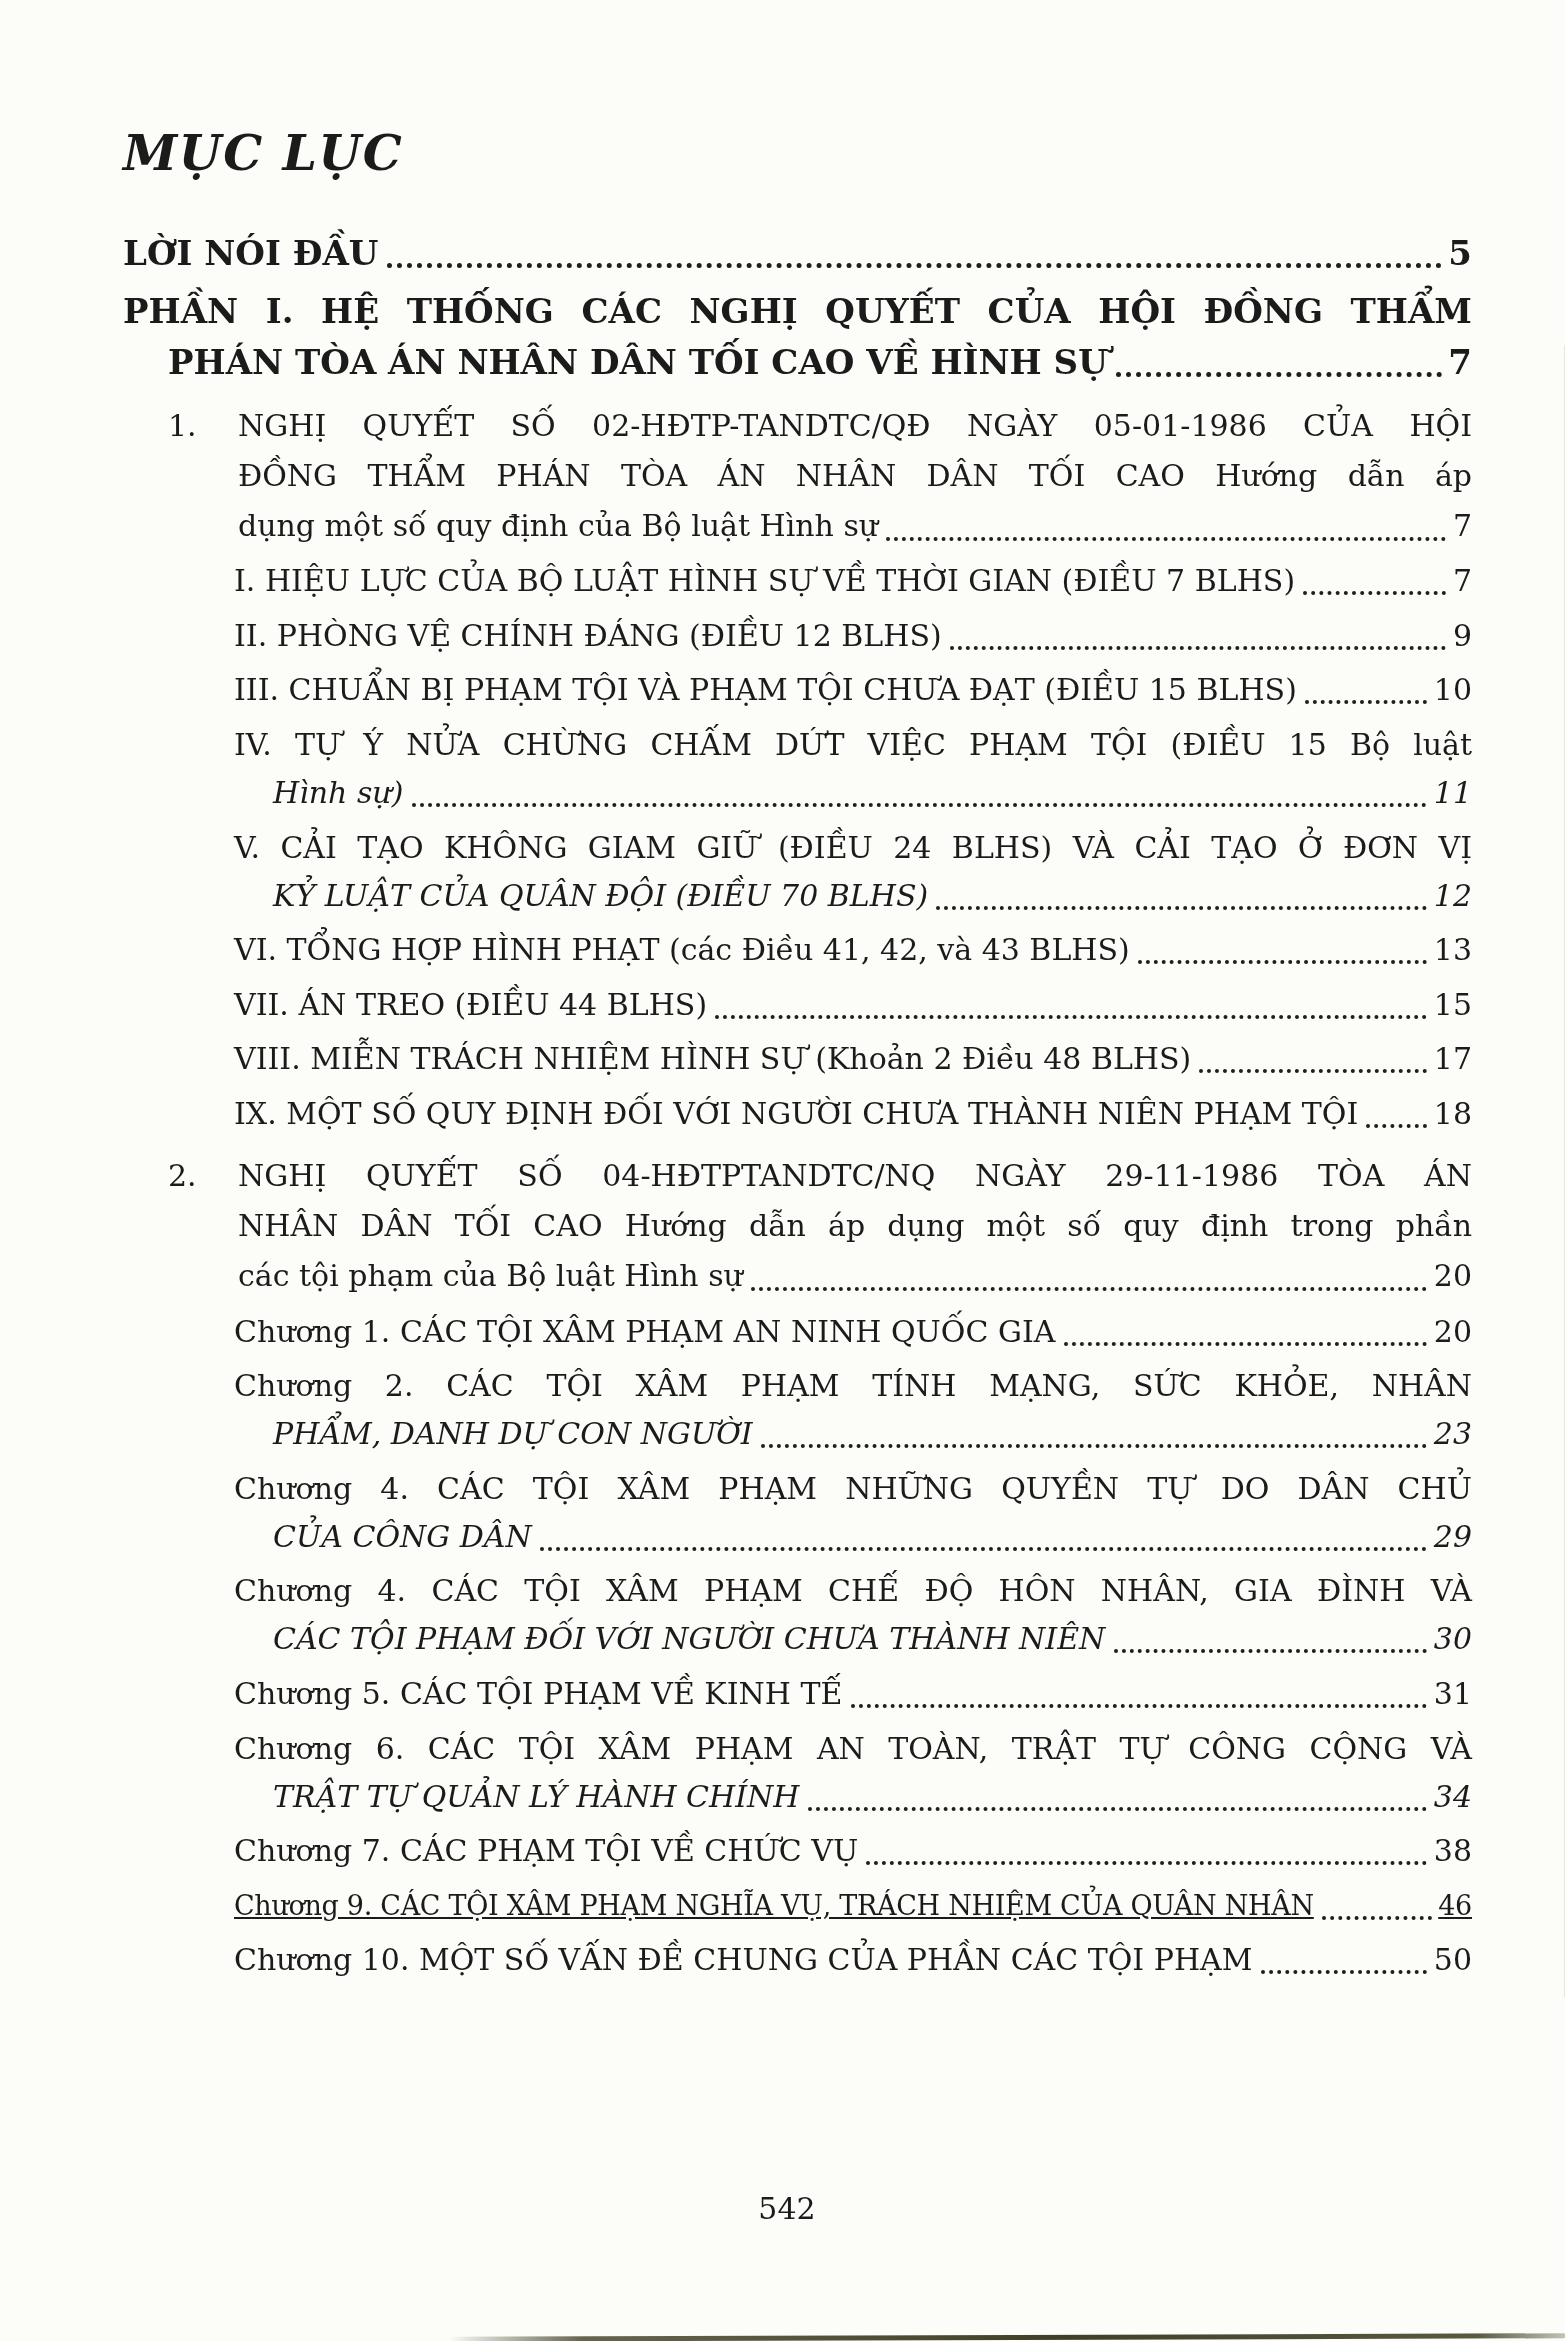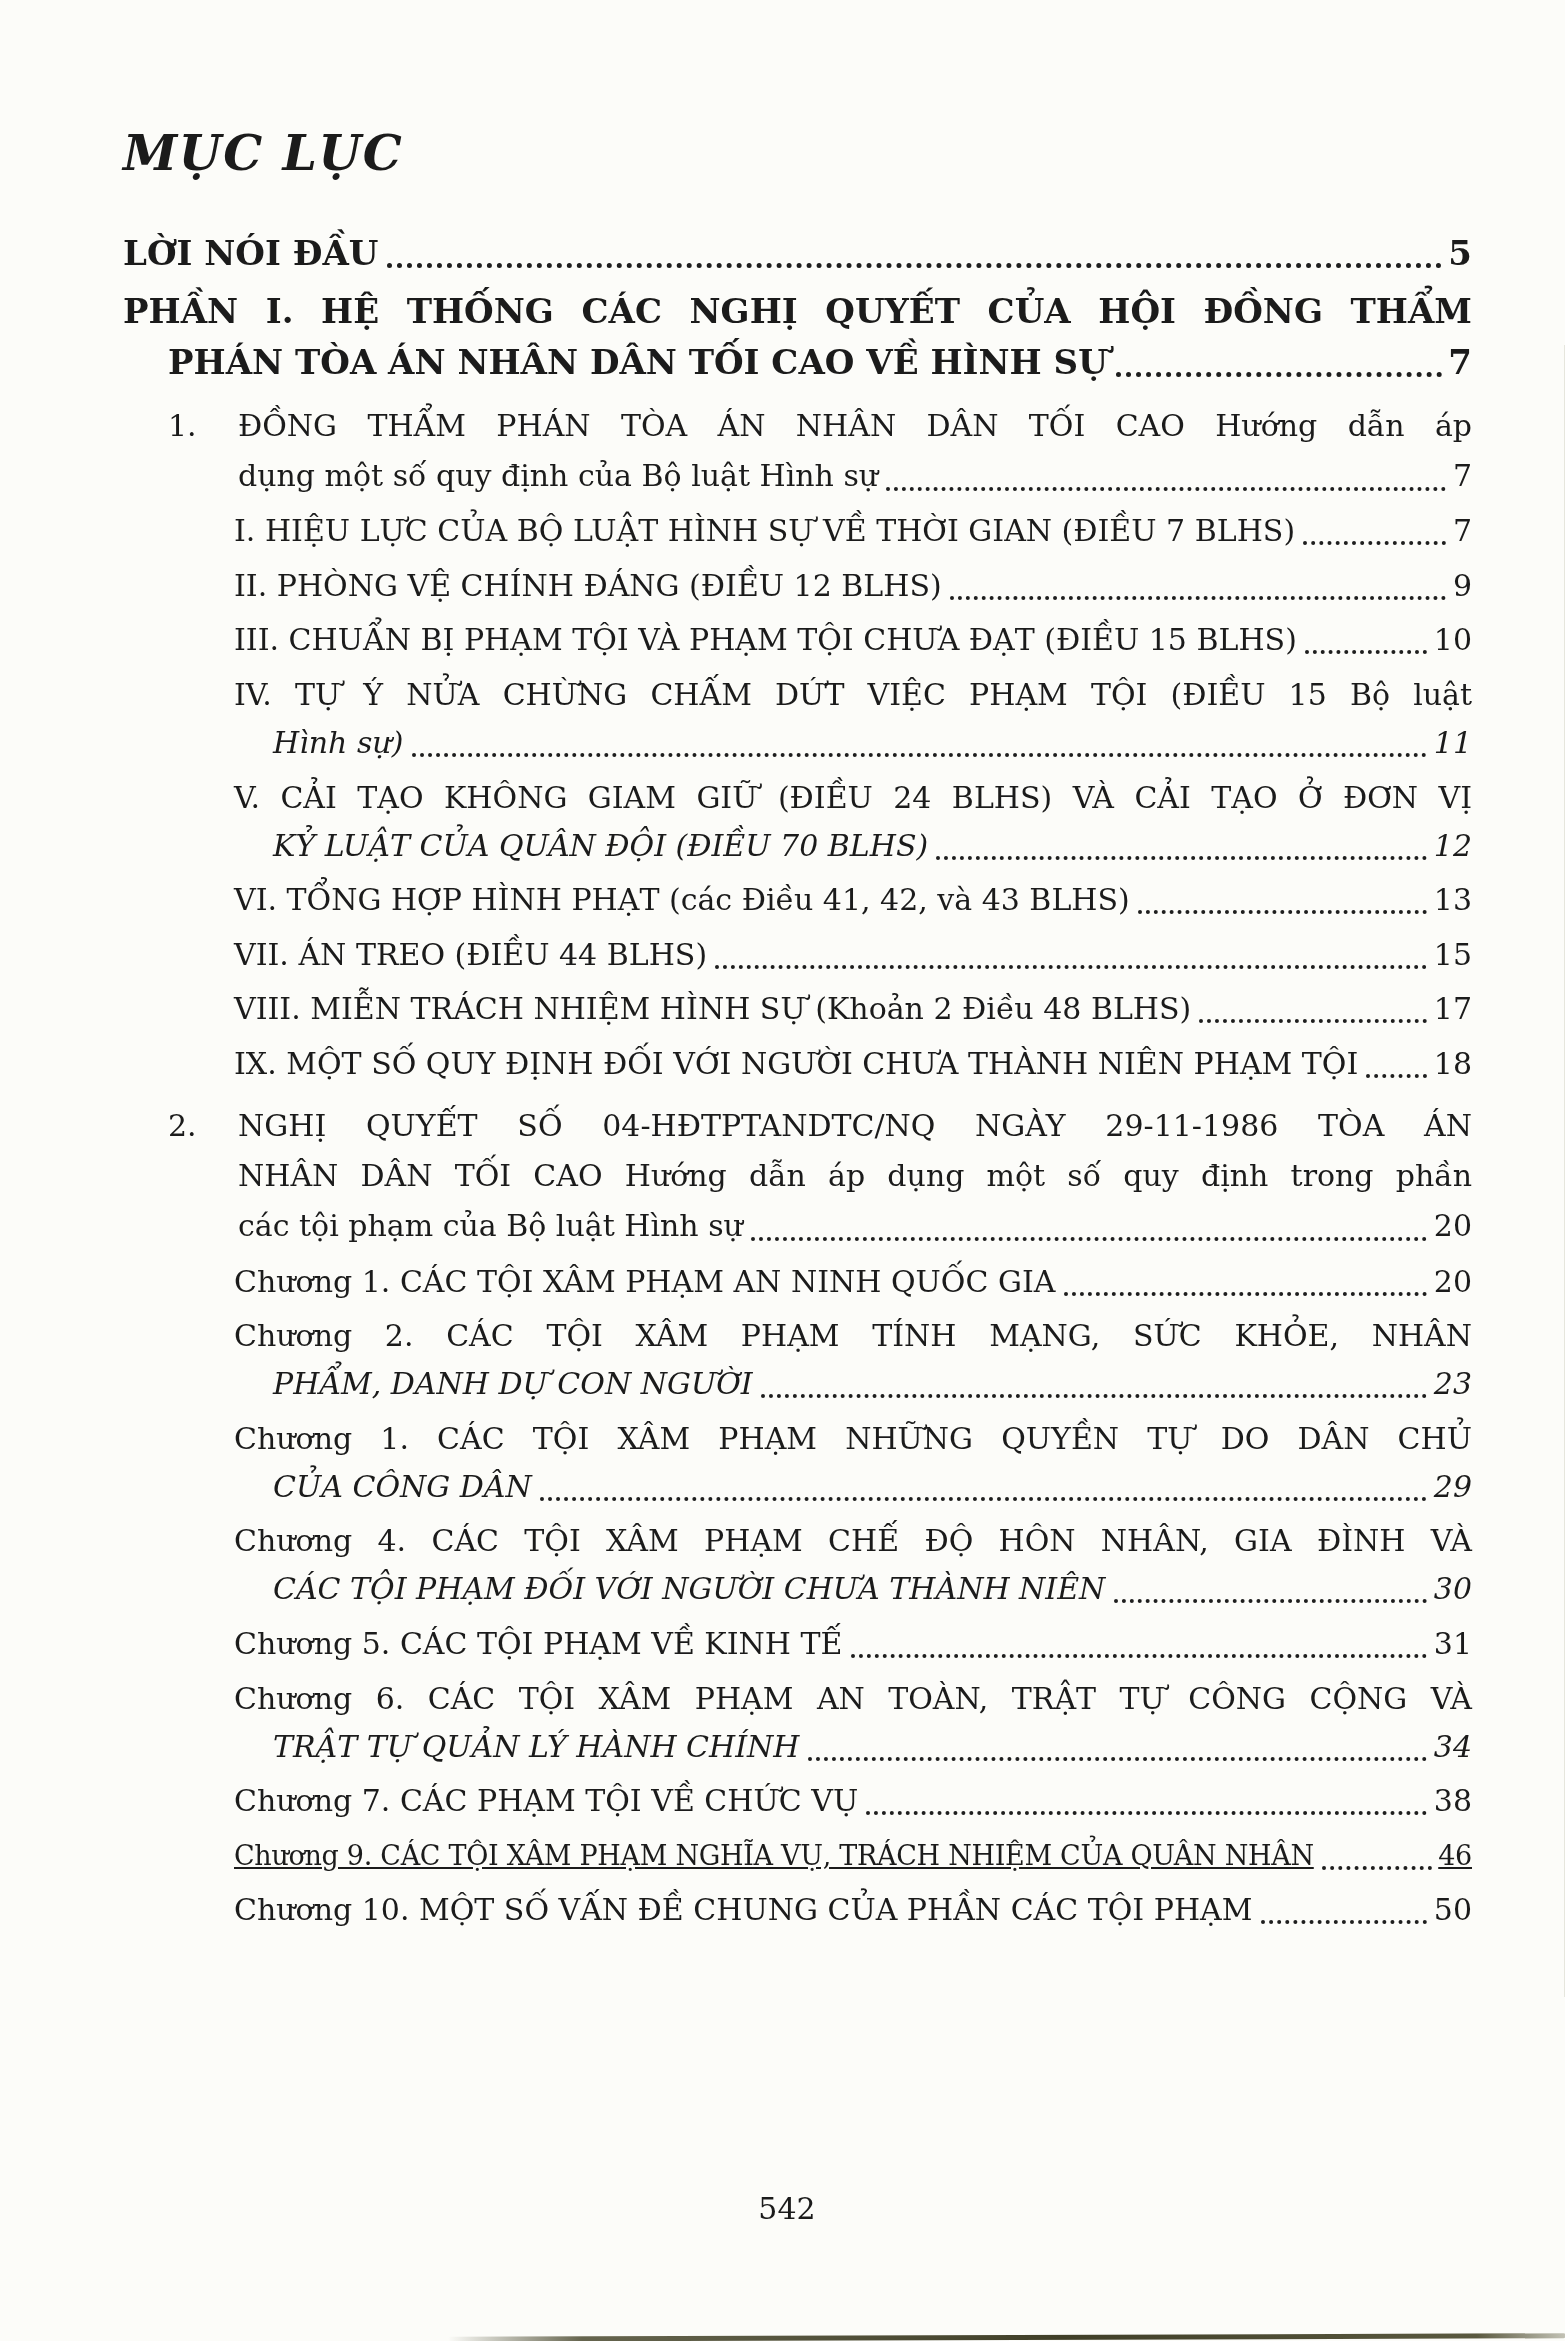--- a/index.html
+++ b/index.html
@@ -60,20 +60,21 @@
     <div class="lline cont-pad">
       <span class="etext">PHÁN TÒA ÁN NHÂN DÂN TỐI CAO VỀ HÌNH SỰ</span>
       <span class="leader"></span>
       <span class="pg">7</span>
     </div>
   </div>
 
   <div class="toc-entry numbered">
     <span class="num">1.</span>
     <div class="nbody">
+      <div class="just">NGHỊ QUYẾT SỐ 02-HĐTP-TANDTC/QĐ NGÀY 05-01-1986 CỦA HỘI</div>
       <div class="just">ĐỒNG THẨM PHÁN TÒA ÁN NHÂN DÂN TỐI CAO Hướng dẫn áp</div>
       <div class="lline">
         <span class="etext">dụng một số quy định của Bộ luật Hình sự</span>
         <span class="leader"></span>
         <span class="pg">7</span>
       </div>
     </div>
   </div>
 
   <div class="toc-entry sub">
@@ -174,21 +175,21 @@
   <div class="toc-entry sub">
     <div class="just">Chương 2. CÁC TỘI XÂM PHẠM TÍNH MẠNG, SỨC KHỎE, NHÂN</div>
     <div class="lline cont-pad2">
       <span class="etext">PHẨM, DANH DỰ CON NGƯỜI</span>
       <span class="leader"></span>
       <span class="pg">23</span>
     </div>
   </div>
 
   <div class="toc-entry sub">
-    <div class="just">Chương 1. CÁC TỘI XÂM PHẠM NHỮNG QUYỀN TỰ DO DÂN CHỦ</div>
+    <div class="just">Chương 4. CÁC TỘI XÂM PHẠM NHỮNG QUYỀN TỰ DO DÂN CHỦ</div>
     <div class="lline cont-pad2">
       <span class="etext">CỦA CÔNG DÂN</span>
       <span class="leader"></span>
       <span class="pg">29</span>
     </div>
   </div>
 
   <div class="toc-entry sub">
     <div class="just">Chương 4. CÁC TỘI XÂM PHẠM CHẾ ĐỘ HÔN NHÂN, GIA ĐÌNH VÀ</div>
     <div class="lline cont-pad2">

